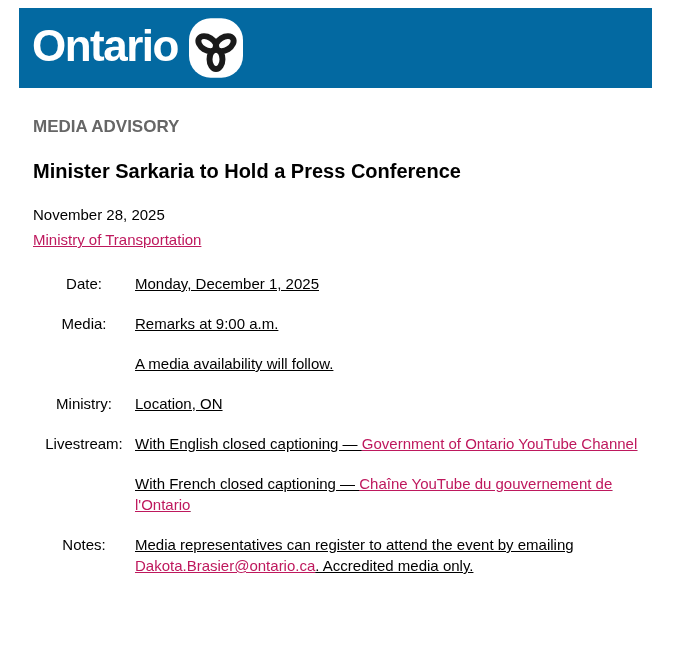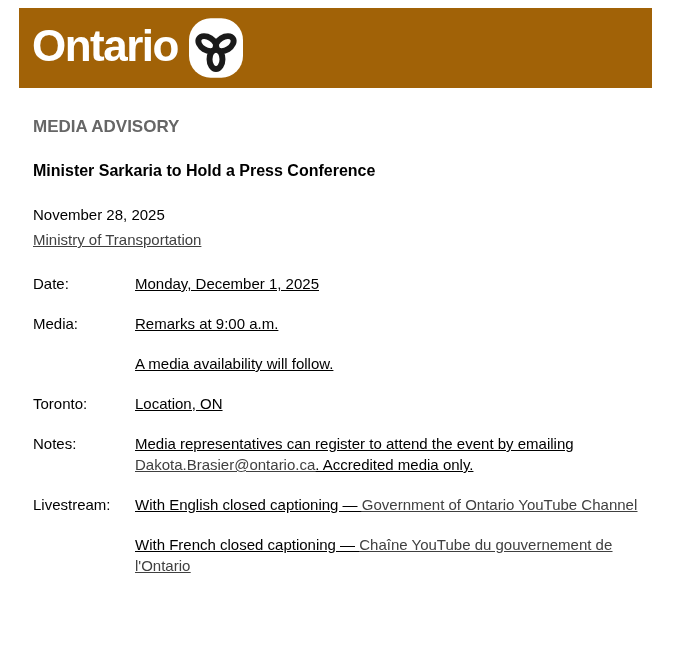--- a/index.html
+++ b/index.html
@@ -18,21 +18,21 @@
   .page {
     box-sizing: border-box;
     width: 691px;
     padding: 8px 39px 20px 19px;
   }
   
   .masthead {
     box-sizing: border-box;
     width: 633px;
     height: 80px;
-    background: #a16207;
+    background: #0369a1;
     display: flex;
     align-items: center;
     padding-left: 13px;
   }
   .wordmark {
     color: #ffffff;
     font-size: 44px;
     font-weight: bold;
     letter-spacing: -1.5px;
     line-height: 1;
@@ -49,42 +49,43 @@
   }
   .kicker {
     margin: 29px 0 0;
     font-size: 17px;
     line-height: 19px;
     font-weight: bold;
     color: #666666;
   }
   .title {
     margin: 21px 0 0;
-    font-size: 16px;
+    font-size: 20px;
     line-height: 28px;
     font-weight: bold;
     color: #000000;
   }
   .pubdate {
     margin: 19px 0 4px;
     font-weight: normal;
   }
   .ministry { margin: 0; }
   .intro { margin: 17px 0 0; }
   a {
-    color: #404040;
+    color: #be185d;
     text-decoration: underline;
     cursor: pointer;
   }
   
   .details { margin-top: 23px; }
   .detail-row { display: flex; }
   .detail-label {
     flex: 0 0 102px;
     width: 102px;
+    text-align: center;
   }
   .detail-value { flex: 1; min-width: 0; text-decoration: underline; }
   .detail-value p { margin: 0 0 19px; }
   .details .detail-row:last-child .detail-value p:last-child { margin-bottom: 0; }
 </style>
 </head>
 <body>
 
 <div class="page">
 
@@ -124,36 +125,36 @@
 
       <div class="detail-row">
         <div class="detail-label">Media:</div>
         <div class="detail-value">
           <p><span>Remarks at 9:00 a.m.</span></p>
           <p><span>A media availability will follow.</span></p>
         </div>
       </div>
 
       <div class="detail-row">
-        <div class="detail-label">Toronto:</div>
+        <div class="detail-label">Ministry:</div>
         <div class="detail-value">
           <p><span>Location, ON</span></p>
-        </div>
-      </div>
-
-      <div class="detail-row">
-        <div class="detail-label">Notes:</div>
-        <div class="detail-value">
-          <p><span>Media representatives can register to attend the event by emailing </span><a href="#">Dakota.Brasier@ontario.ca</a><span>. Accredited media only.</span></p>
         </div>
       </div>
 
       <div class="detail-row">
         <div class="detail-label">Livestream:</div>
         <div class="detail-value">
           <p><span>With English closed captioning — </span><a href="#">Government of Ontario YouTube Channel</a></p>
           <p><span>With French closed captioning — </span><a href="#">Chaîne YouTube du gouvernement de l'Ontario</a></p>
         </div>
       </div>
 
+      <div class="detail-row">
+        <div class="detail-label">Notes:</div>
+        <div class="detail-value">
+          <p><span>Media representatives can register to attend the event by emailing </span><a href="#">Dakota.Brasier@ontario.ca</a><span>. Accredited media only.</span></p>
+        </div>
+      </div>
+
     </div>
   </main>
 </div>
 
 </body></html>

